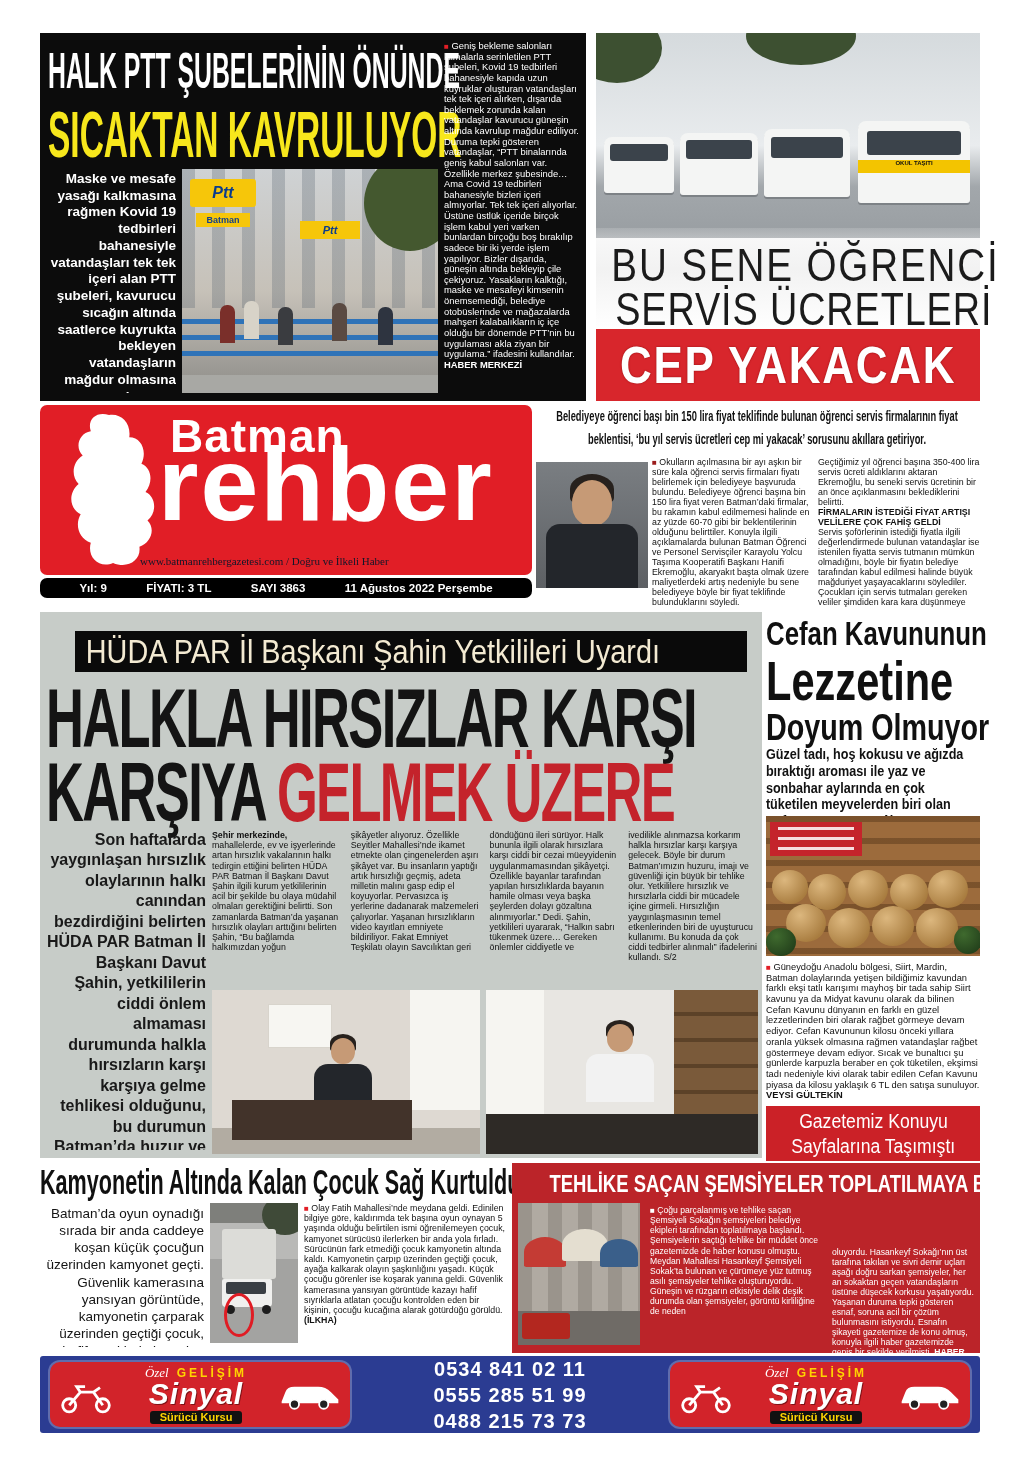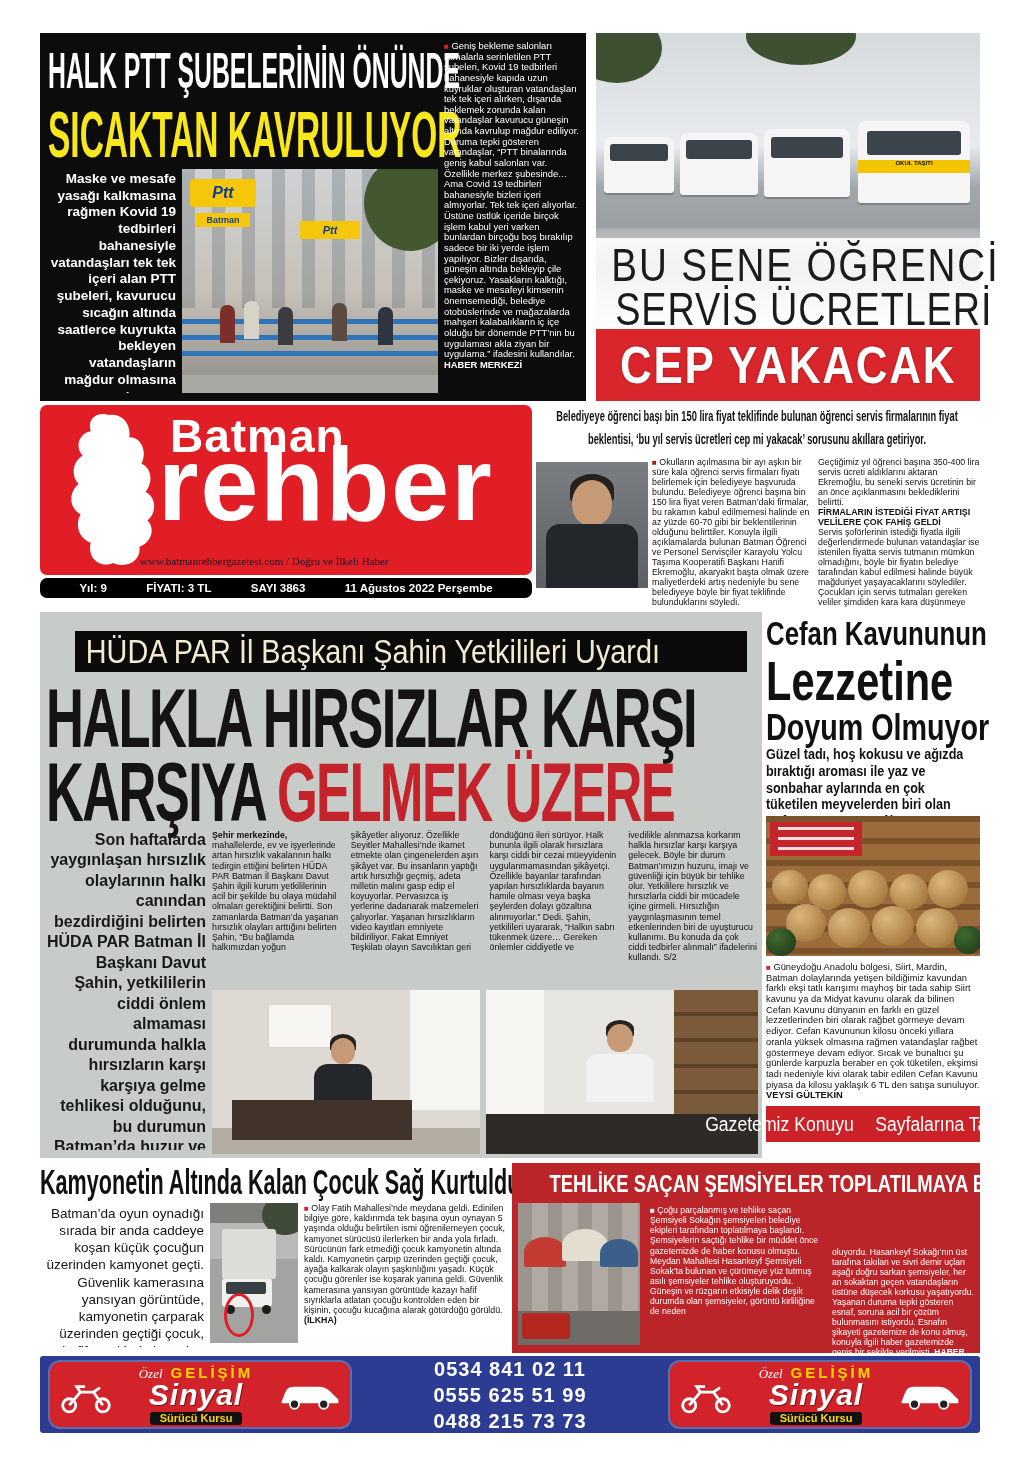--- a/index.html
+++ b/index.html
@@ -113,22 +113,22 @@
             color:#111; transform:scaleX(.9); transform-origin:center top; }
   #cf-photo { left:766px; top:816px; width:214px; height:140px; overflow:hidden; background:#9c6b3c; }
   .crate { position:absolute; left:0; top:0; width:100%; height:100%;
            background:repeating-linear-gradient(180deg, rgba(60,35,12,.35) 0 6px, rgba(0,0,0,0) 6px 22px); }
   .melon { position:absolute; border-radius:50%; background:radial-gradient(circle at 35% 30%, #dcb77e, #a87c3f 75%); }
   .wmelon { position:absolute; border-radius:50%; background:radial-gradient(circle at 35% 30%, #3f6a2e, #24421c 75%); }
   .cf-sign { position:absolute; left:4px; top:6px; width:92px; height:34px; background:#c4242b;
              background-image:repeating-linear-gradient(180deg, rgba(255,255,255,.85) 0 3px, rgba(0,0,0,0) 3px 10px);
              background-size:76px 24px; background-position:8px 5px; background-repeat:no-repeat; }
   #cf-body { left:766px; top:962px; width:214px; height:140px; font-size:9.3px; line-height:1.15; color:#111; overflow:hidden; }
-  #cf-promo { left:766px; top:1106px; width:214px; height:36px; background:#cb2127; color:#fff;
-              display:flex; flex-direction:row; align-items:center; justify-content:center; }
+  #cf-promo { left:766px; top:1106px; width:214px; height:55px; background:#cb2127; color:#fff;
+              display:flex; flex-direction:column; align-items:center; justify-content:center; }
   #cf-promo span { font-size:20px; line-height:1.25; transform:scaleX(.88); white-space:nowrap; }
 
   
   #km-h { left:40px; top:1162px; color:#101010; font-weight:bold; font-size:30px;
           transform:scale(.72,1.18); transform-origin:left top; }
   #km-lead { left:40px; top:1205px; width:164px; height:142px; font-size:13.5px; line-height:1.27;
              text-align:right; color:#141414; overflow:hidden; }
   #km-photo { left:210px; top:1203px; width:88px; height:140px; overflow:hidden;
               background:linear-gradient(180deg,#7e7f7b 0 14%, #b9b9b7 14% 40%, #a3a3a1 40% 100%); }
   .truck-box { position:absolute; left:12px; top:26px; width:54px; height:50px; background:#dcdcd8; border-radius:3px; }
@@ -152,21 +152,21 @@
   #sem-col2 { left:320px; top:42px; width:142px; height:140px; color:#fff; font-size:8.6px; line-height:1.17; overflow:hidden;margin-top:42px; }
 
   
   #footer { left:40px; top:1356px; width:940px; height:77px; background:#2b3c92; border-radius:3px;
             display:flex; align-items:center; justify-content:space-between; padding:0 10px; }
   .ad { width:300px; height:65px; background:#d2232a; border-radius:10px; display:flex;
         align-items:center; justify-content:space-between; padding:0 8px; box-shadow:0 0 0 2px rgba(255,255,255,.25); }
   .ad-mid { display:flex; flex-direction:column; align-items:center; line-height:1; }
   .ad-toprow { display:flex; gap:8px; align-items:baseline; }
   .ad-ozel { color:#fff; font-style:italic; font-family:"Liberation Serif",serif; font-size:13px; }
-  .ad-gelisim { color:#ffd400; font-weight:bold; font-size:15px; letter-spacing:3px; }
+  .ad-gelisim { color:#ffd400; font-weight:bold; font-size:12px; letter-spacing:3px; }
   .ad-brand { color:#fff; font-weight:bold; font-style:italic; font-size:30px; letter-spacing:1px;
               text-shadow:1px 1px 0 #7d1216; }
   .ad-line { background:#111; color:#ffd400; font-weight:bold; font-size:11px; padding:1px 10px;
              border-radius:3px; margin-top:2px; }
   #phones { display:flex; flex-direction:column; align-items:center; color:#fff; font-weight:bold;
             font-size:20px; letter-spacing:1px; line-height:1.3; }
 </style>
 </head>
 <body>
 
@@ -345,21 +345,21 @@
         <span class="ad-line">Sürücü Kursu</span>
       </div>
       <svg width="64" height="32" viewBox="0 0 70 34">
         <path d="M4 24 L8 14 Q10 8 18 8 L44 8 Q52 8 58 14 L66 22 L66 26 L4 26 Z" fill="#fff"></path>
         <circle cx="18" cy="27" r="5" fill="#222" stroke="#fff" stroke-width="2"></circle>
         <circle cx="50" cy="27" r="5" fill="#222" stroke="#fff" stroke-width="2"></circle>
       </svg>
     </div>
     <div id="phones">
       <span>0534 841 02 11</span>
-      <span>0555 625 51 99</span>
+      <span>0555 285 51 99</span>
       <span>0488 215 73 73</span>
     </div>
     <div class="ad">
       <svg width="56" height="38" viewBox="0 0 60 40">
         <circle cx="12" cy="31" r="7" fill="none" stroke="#fff" stroke-width="3"></circle>
         <circle cx="48" cy="31" r="7" fill="none" stroke="#fff" stroke-width="3"></circle>
         <path d="M12 31 L24 17 L38 17 L48 31 M24 17 L20 11 L29 11 M38 17 L45 12" stroke="#fff" stroke-width="3" fill="none"></path>
       </svg>
       <div class="ad-mid">
         <div class="ad-toprow">

